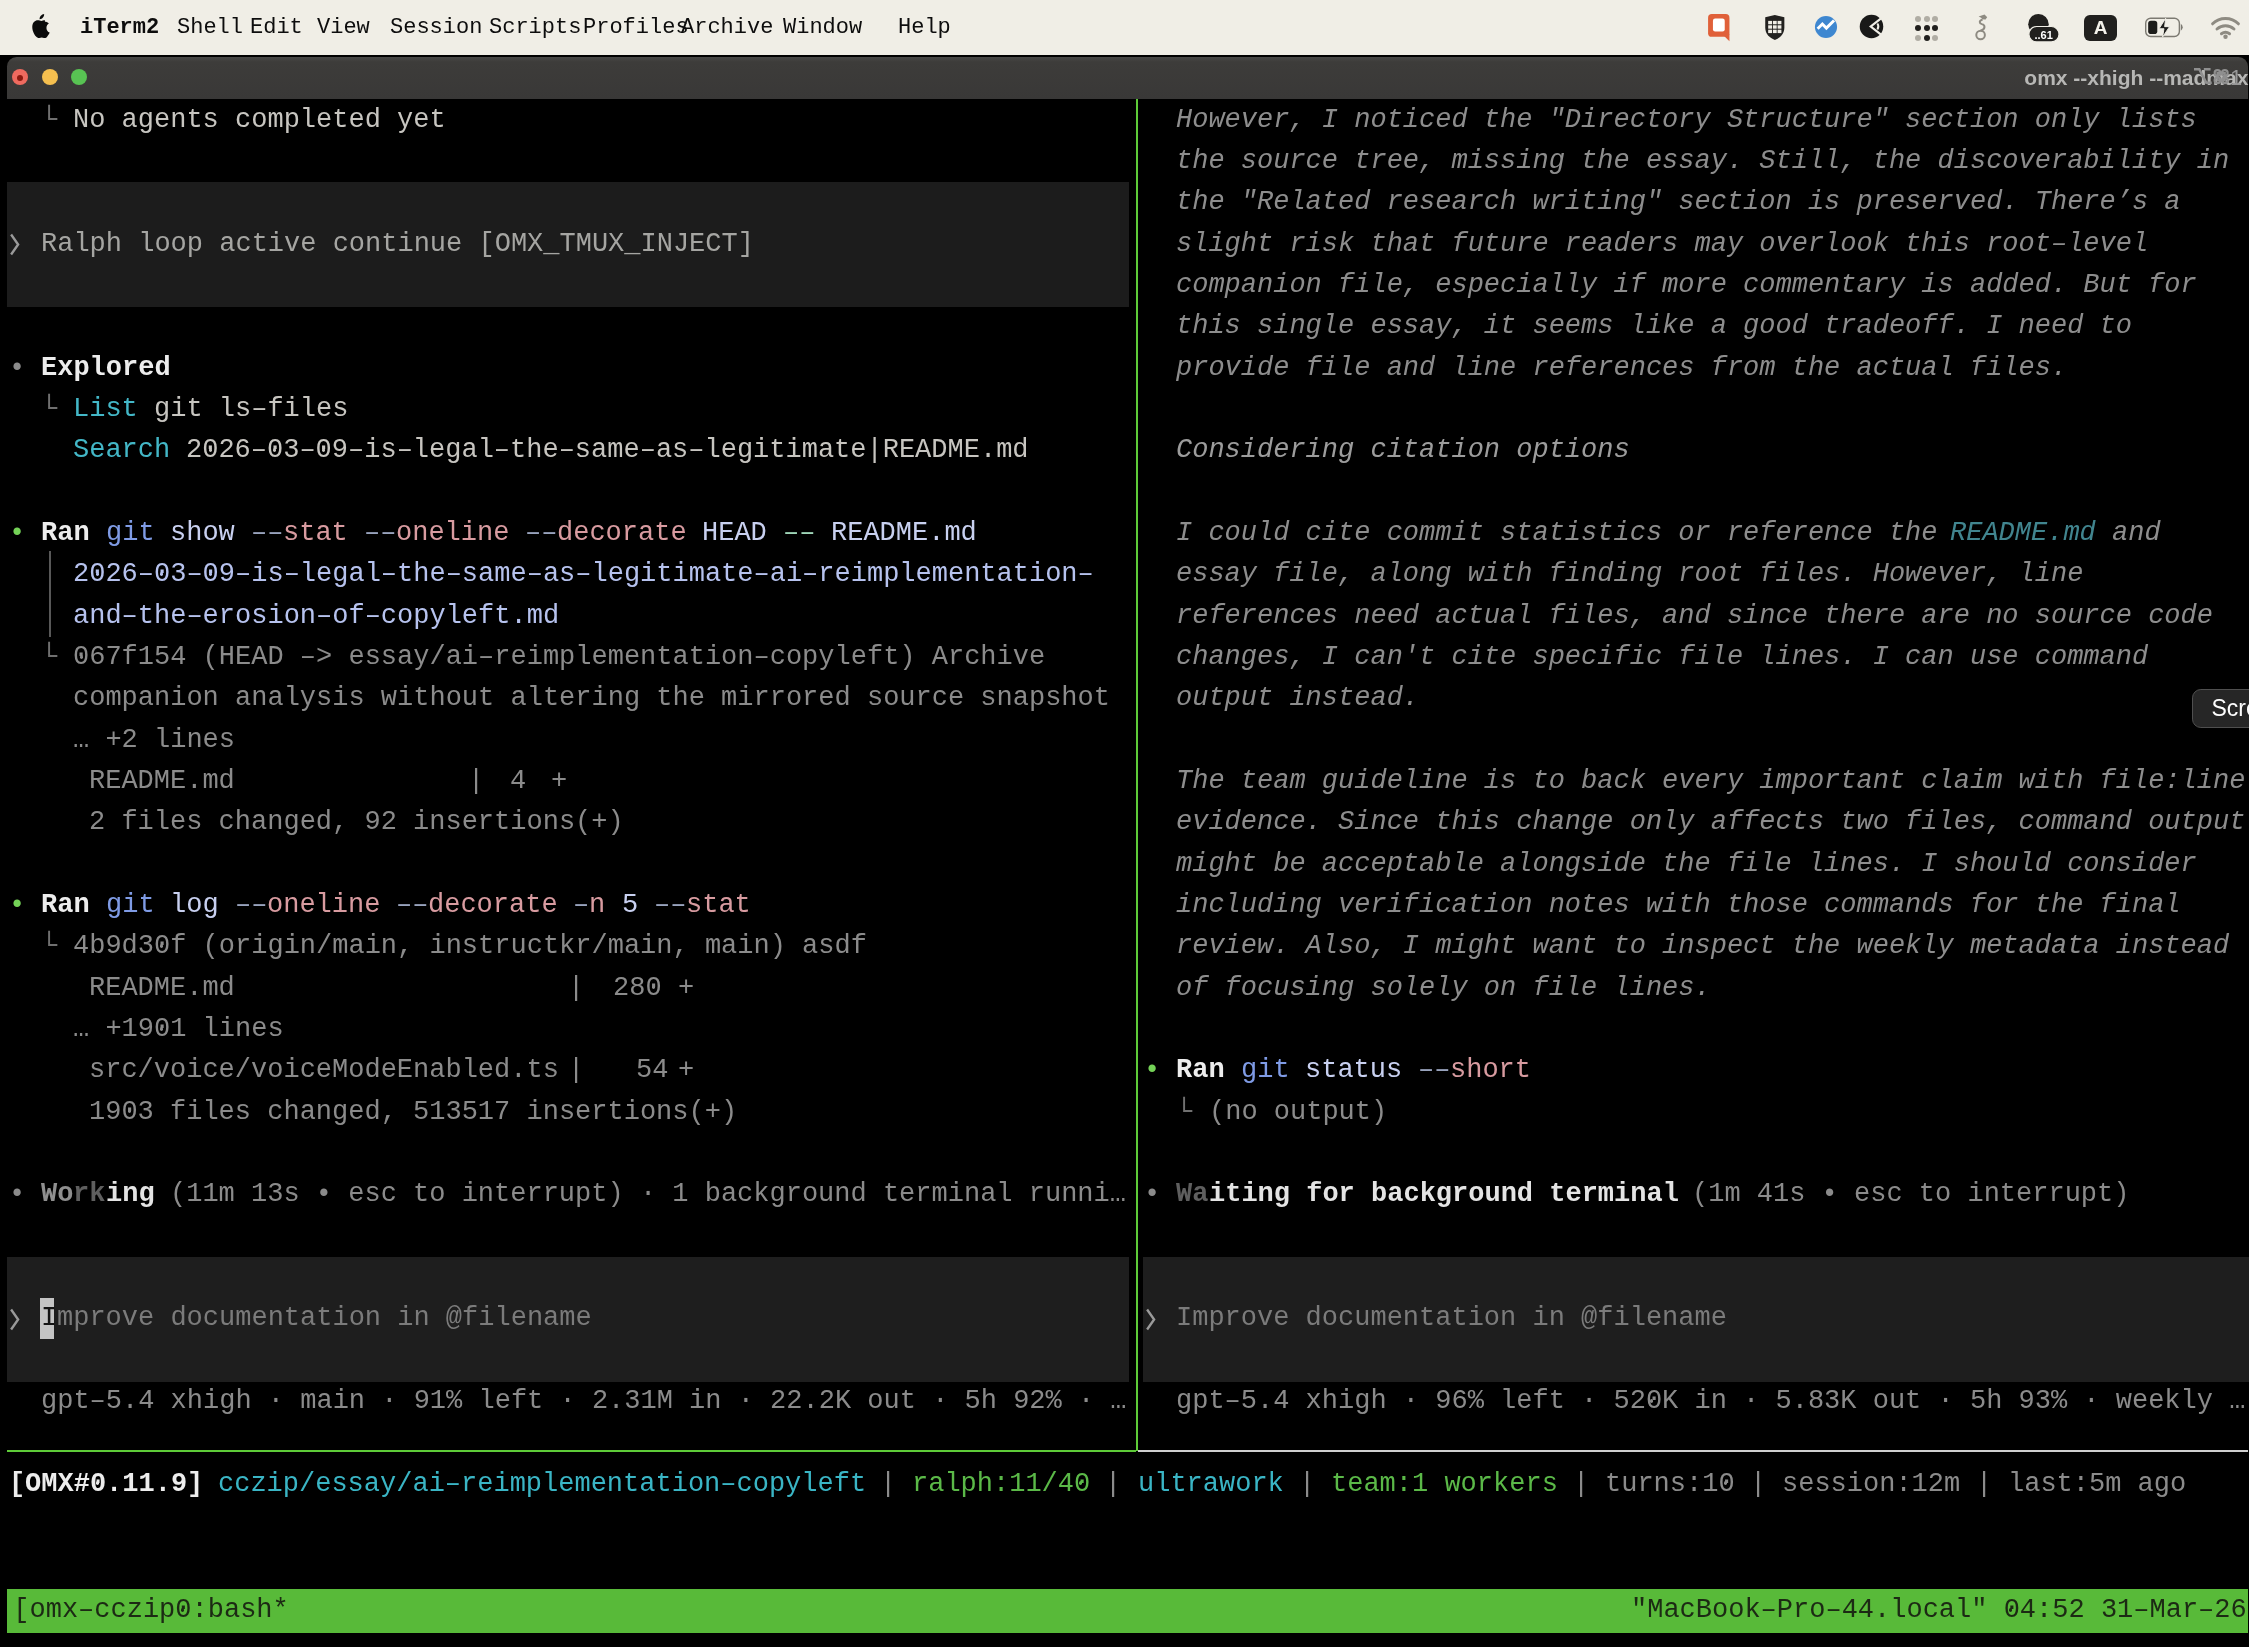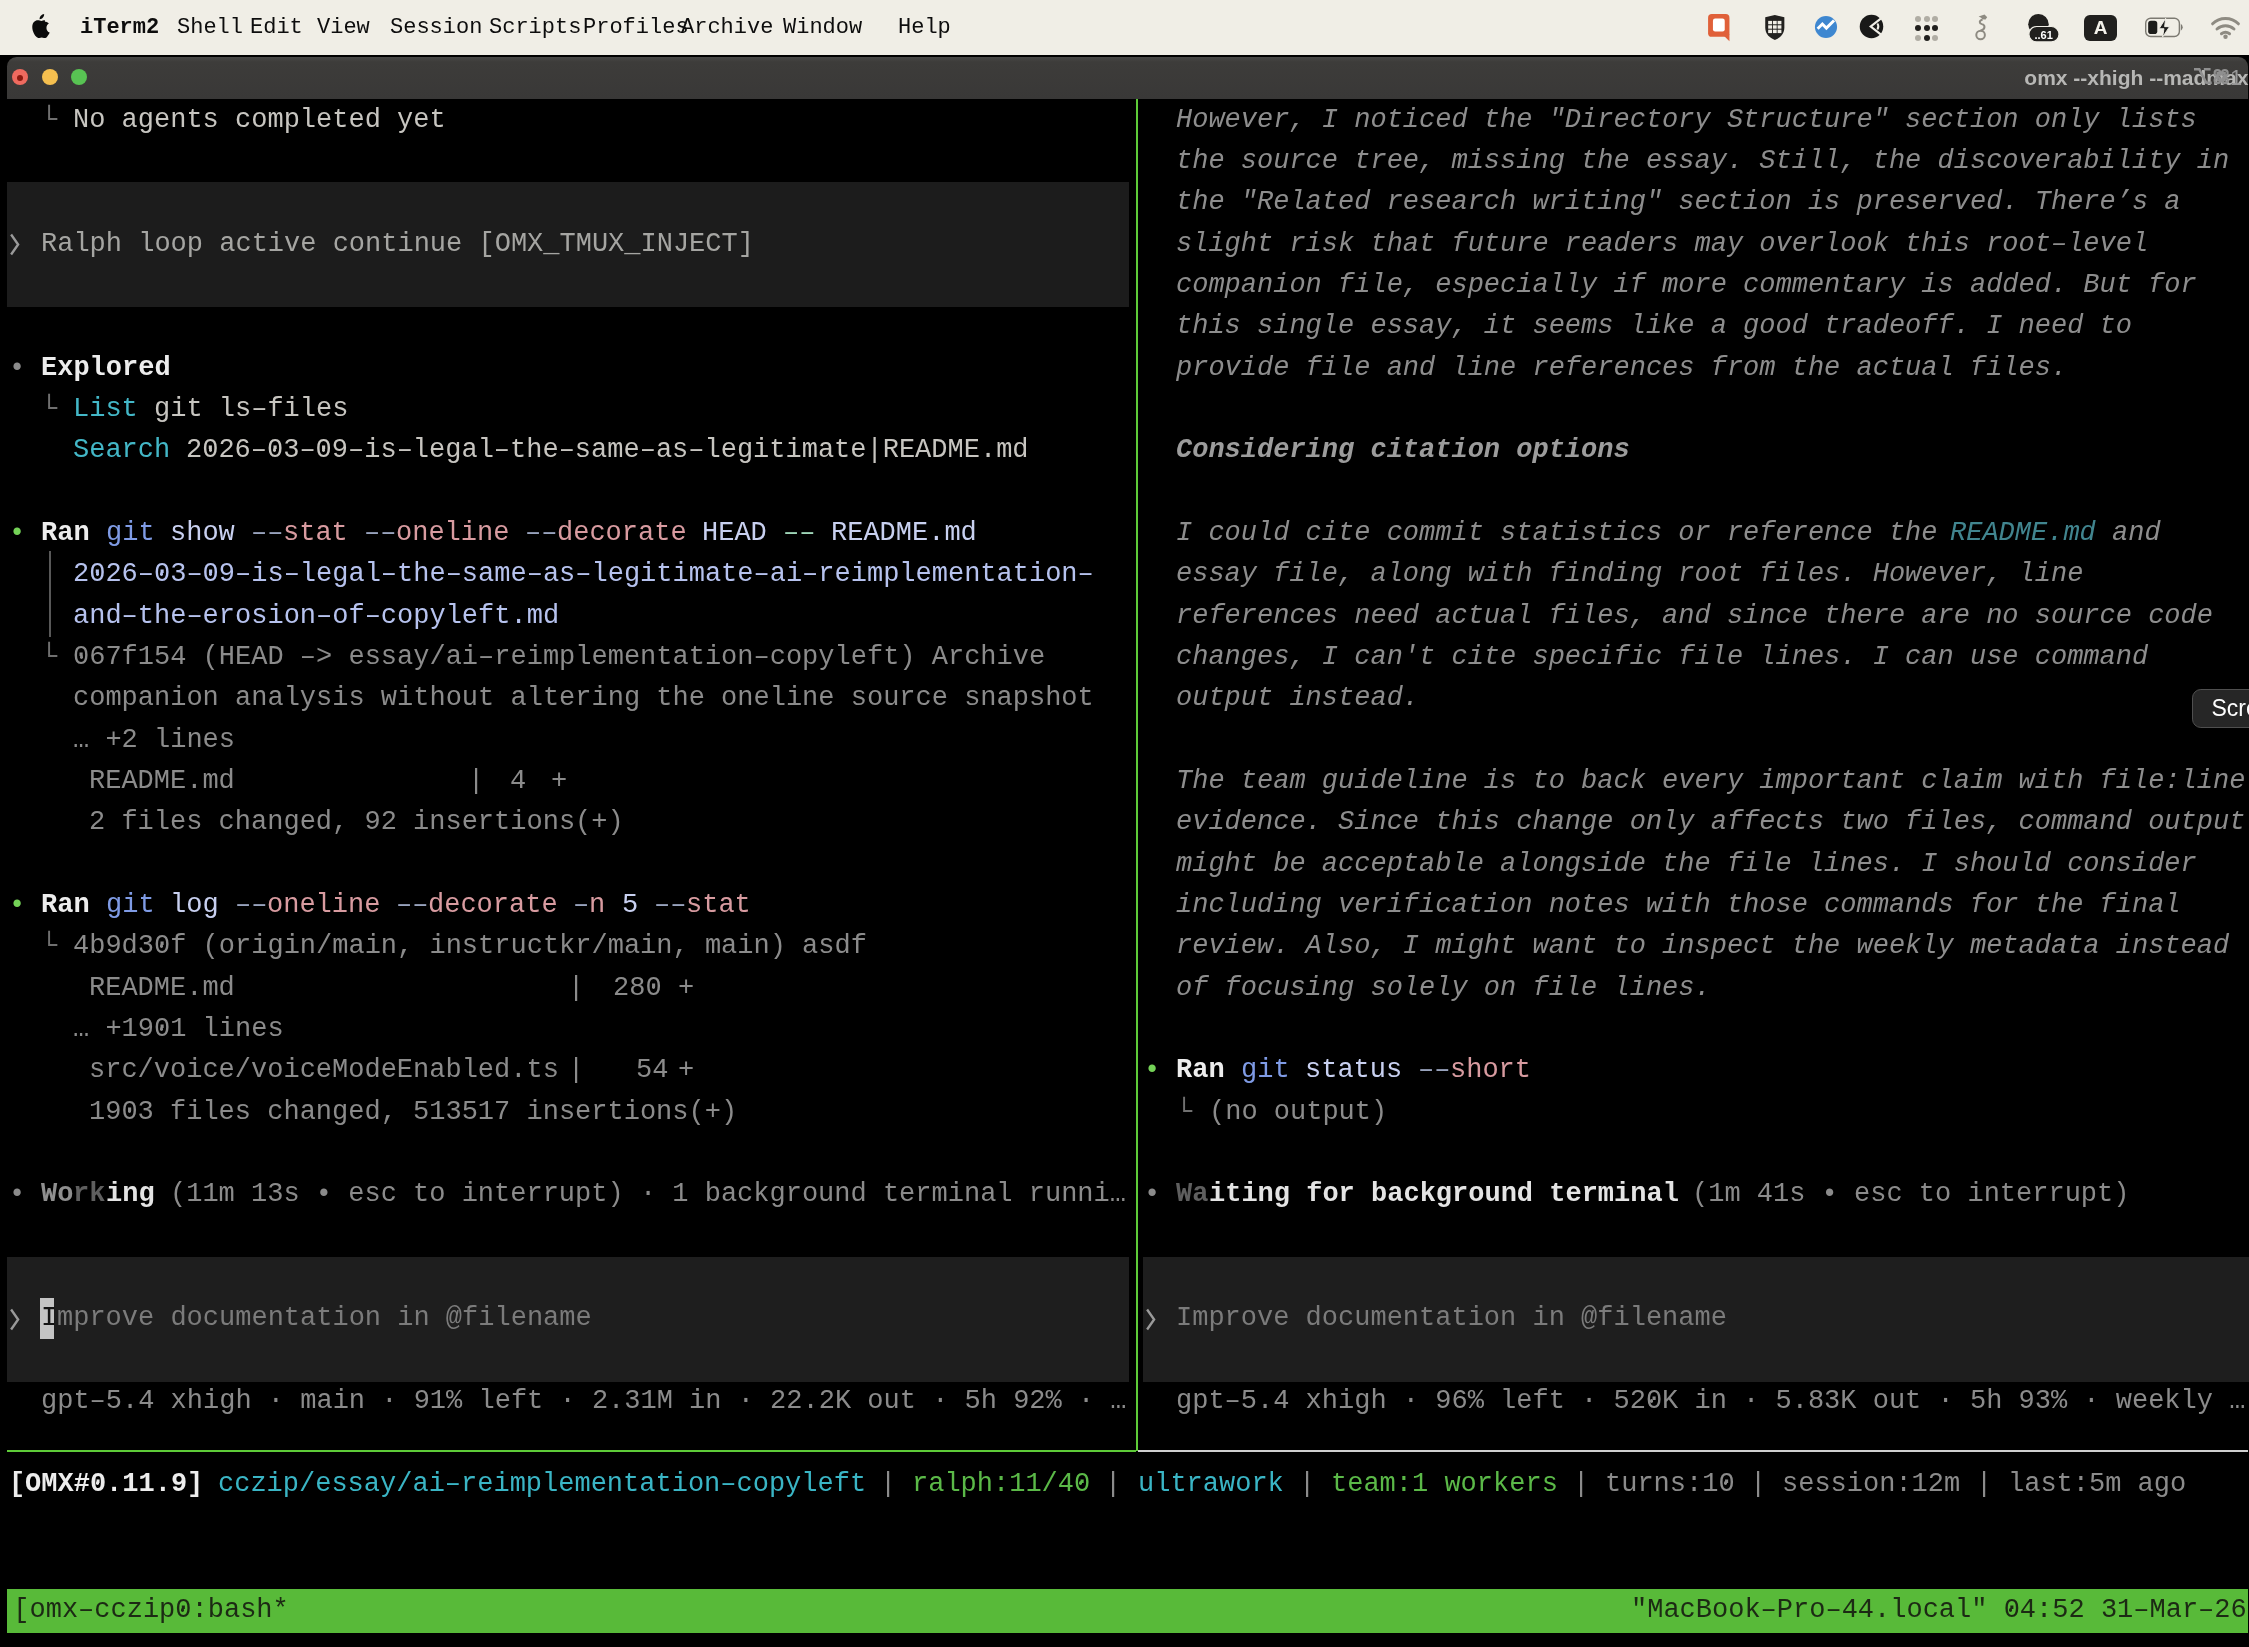--- a/index.html
+++ b/index.html
@@ -11,21 +11,21 @@
 .cy{color:#43b7c7}
 .cyi{color:#41858f;font-style:italic}
 .bl{color:#7f9be5}
 .lv{color:#c8d0f0}
 .lv2{color:#b6c2ee}
 .pk{color:#d89ba0}
 .ds{color:#98a3bd}
 .mg{color:#9fd6b8}
 .gn{color:#74d257}
 .it{color:#8d8d8d;font-style:italic}
-.itb{color:#9c9c9c;font-style:italic;font-weight:700}
+.itb{color:#9c9c9c;font-style:italic;font-weight:400}
 .sh1{color:#8f8f8f;font-weight:700}
 .sh2{color:#5f5f5f;font-weight:700}
 .sh3{color:#e4e4e4;font-weight:700}
 .ph{color:#7b7b7b}
 .sg{color:#5bb948}
 .scy{color:#3ab5c5}
 .mi{position:absolute;font-family:Liberation Mono, monospace;font-size:22px;color:#0d0d0d;top:14.8px}
 </style></head><body>
 
 <div style="position:absolute;left:0;top:0;width:2250px;height:55px;background:#f0eee6"></div>
@@ -174,21 +174,21 @@
 <span class="s pk" style="left:396px;top:513px">oneline</span>
 <span class="s ds" style="left:525px;top:513px">––</span>
 <span class="s pk" style="left:557px;top:513px">decorate</span>
 <span class="s lv" style="left:702px;top:513px">HEAD</span>
 <span class="s mg" style="left:783px;top:513px">––</span>
 <span class="s lv" style="left:831px;top:513px">README.md</span>
 <span class="s lv2" style="left:73px;top:554px">2026–03–09–is–legal–the–same–as–legitimate–ai–reimplementation–</span>
 <span class="s lv2" style="left:73px;top:596px">and–the–erosion–of–copyleft.md</span>
 <span class="s dk" style="left:41px;top:637px">└</span>
 <span class="s g" style="left:73px;top:637px">067f154 (HEAD –&gt; essay/ai–reimplementation–copyleft) Archive</span>
-<span class="s g" style="left:73px;top:678px">companion analysis without altering the oneline source snapshot</span>
+<span class="s g" style="left:73px;top:678px">companion analysis without altering the mirrored source snapshot</span>
 <span class="s g" style="left:73px;top:720px">… +2 lines</span>
 <span class="s g" style="left:89px;top:761px">README.md</span>
 <span class="s g" style="left:468px;top:761px">|</span>
 <span class="s g" style="left:510px;top:761px">4</span>
 <span class="s g" style="left:551px;top:761px">+</span>
 <span class="s g" style="left:89px;top:802px">2 files changed, 92 insertions(+)</span>
 <span class="s gn" style="left:8.9px;top:885px">•</span>
 <span class="s w" style="left:41px;top:885px">Ran</span>
 <span class="s bl" style="left:106px;top:885px">git</span>
 <span class="s lv" style="left:170px;top:885px">log</span>

